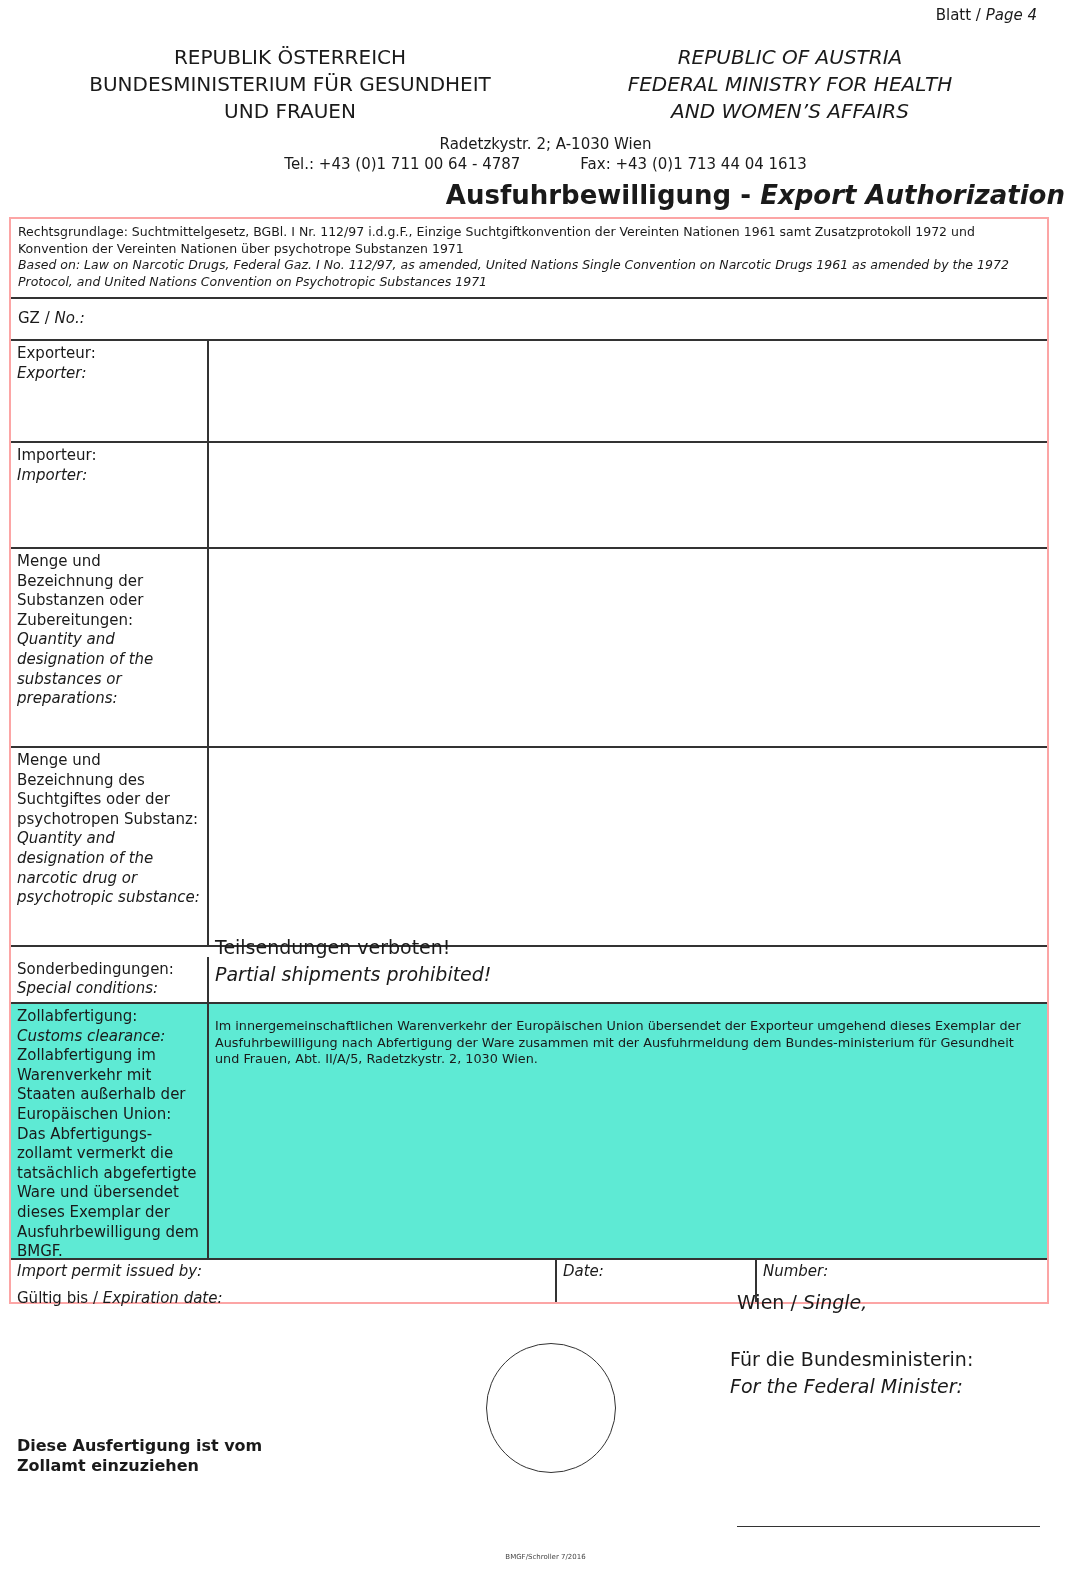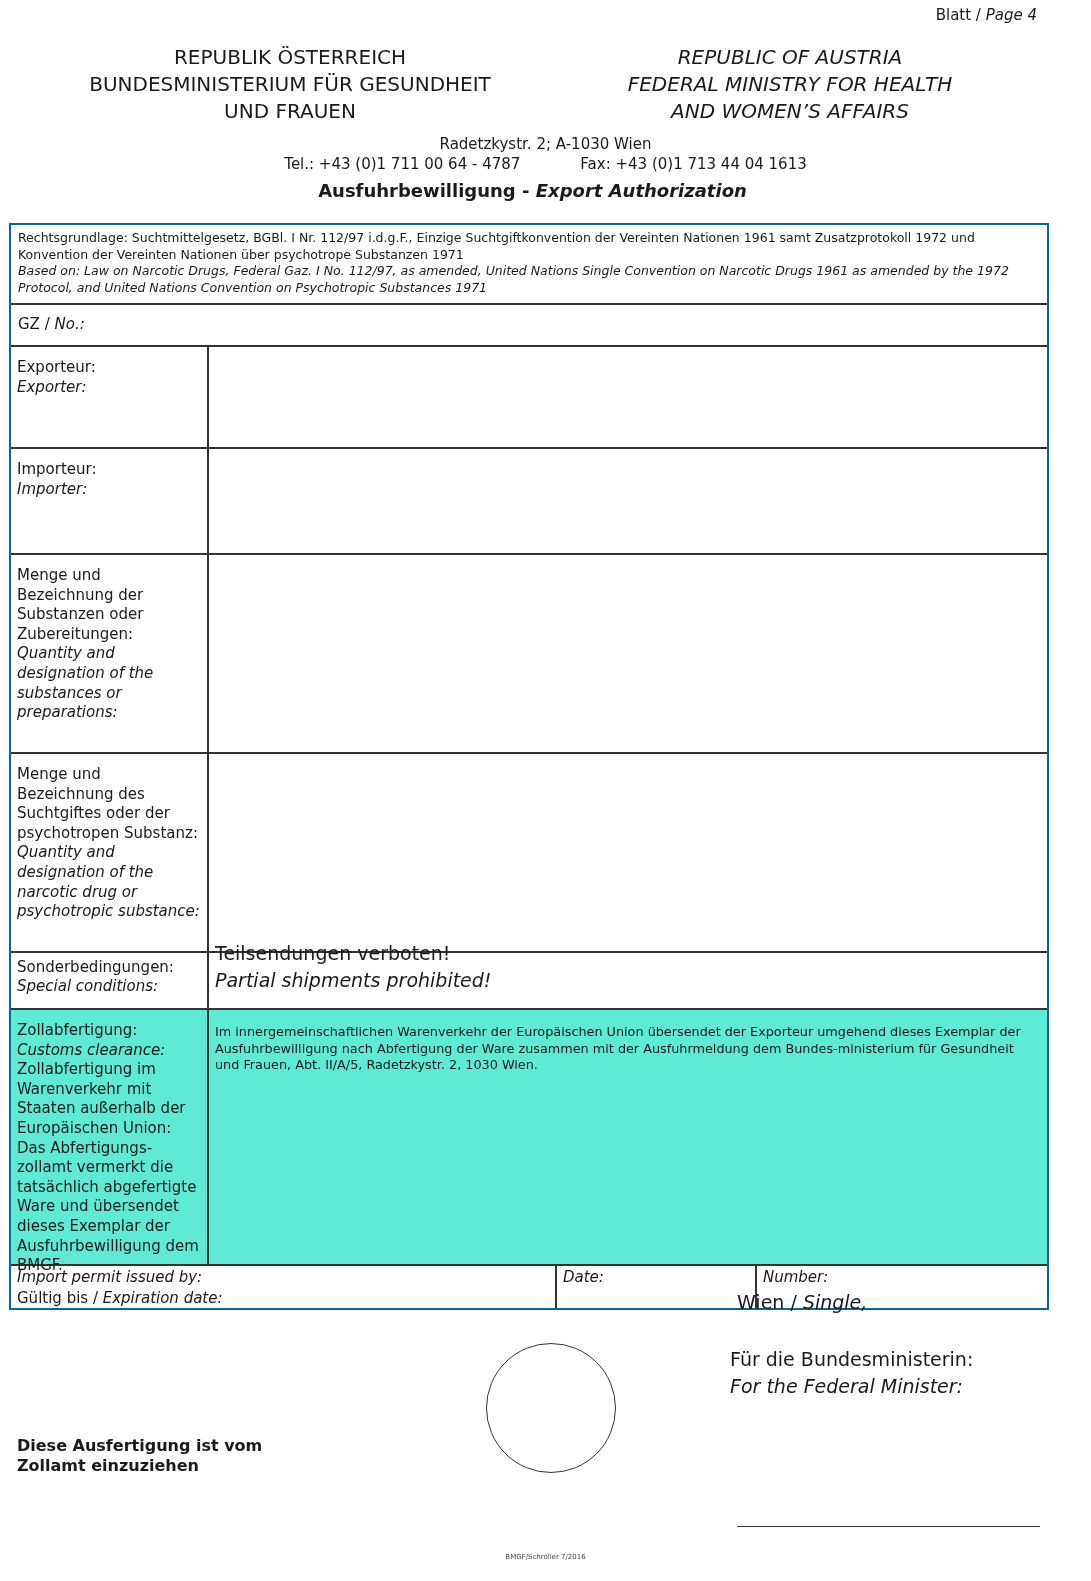--- a/index.html
+++ b/index.html
@@ -7,27 +7,27 @@
     width: 1091px; height: 1581px; position: relative; overflow: hidden;
     font-family: "DejaVu Sans", sans-serif; color: #1a1a1a;
   }
   .abs { position: absolute; }
   .page-no { right: 54px; top: 6px; font-size: 15px; }
   .hdr { font-size: 20px; line-height: 27px; text-align: center; }
   .hdr-de { left: 30px; width: 520px; top: 44px; }
   .hdr-en { left: 560px; width: 460px; top: 44px; font-style: italic; }
   .addr { left: 0; width: 1091px; top: 134px; text-align: center; font-size: 15px; line-height: 20px; }
   .addr .tel { display: inline-block; margin-right: 60px; }
-  .title { left: 0; width: 1065px; top: 180px; text-align: center; font-size: 18px; font-weight: bold; }
+  .title { left: 0; width: 1065px; top: 180px; text-align: right; font-size: 26px; font-weight: bold; }
   .title i { font-style: italic; }
 
-  .form { left: 9px; top: 223px; width: 1040px; border: 2px solid #0369a1; box-sizing: border-box; }
+  .form { left: 9px; top: 217px; width: 1040px; border: 2px solid #fca5a5; box-sizing: border-box; }
   .row { display: flex; border-bottom: 2px solid #333; box-sizing: border-box; }
   .row:last-child { border-bottom: none; }
-  .lbl { width: 198px; border-right: 2px solid #333; padding: 11px 6px; box-sizing: border-box; font-size: 15px; line-height: 19.6px; }
+  .lbl { width: 198px; border-right: 2px solid #333; padding: 3px 6px; box-sizing: border-box; font-size: 15px; line-height: 19.6px; }
   .val { flex: 1; padding: 14px 6px; box-sizing: border-box; }
   .it { font-style: italic; }
   .legal { padding: 5px 7px; font-size: 12.5px; line-height: 16.5px; height: 78px; box-sizing: border-box; }
   .gz { height: 40px; padding: 10px 7px; font-size: 15px; box-sizing: border-box; }
   .h-exp { height: 102px; }
   .h-imp { height: 106px; }
   .h-sub { height: 199px; }
   .h-nar { height: 199px; }
   .h-spec { height: 57px; align-items: flex-end; }
   .h-cust { height: 256px; background: #5eead4; }

